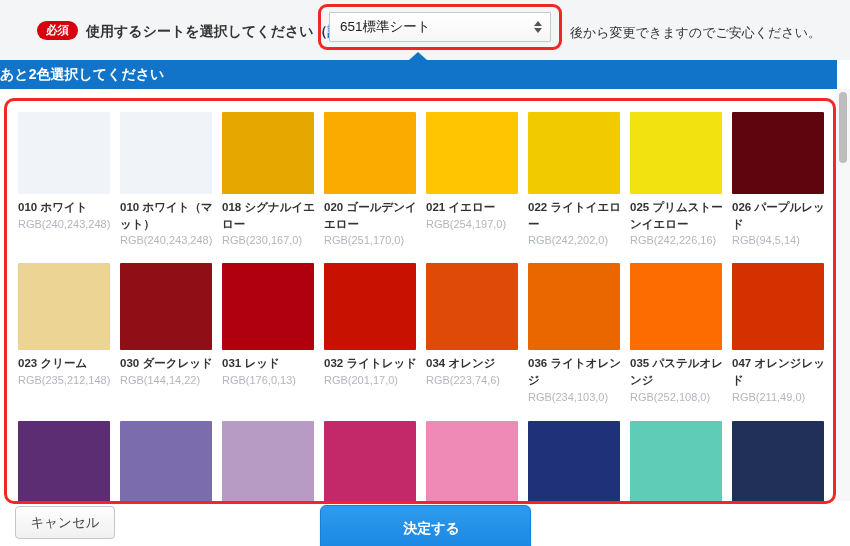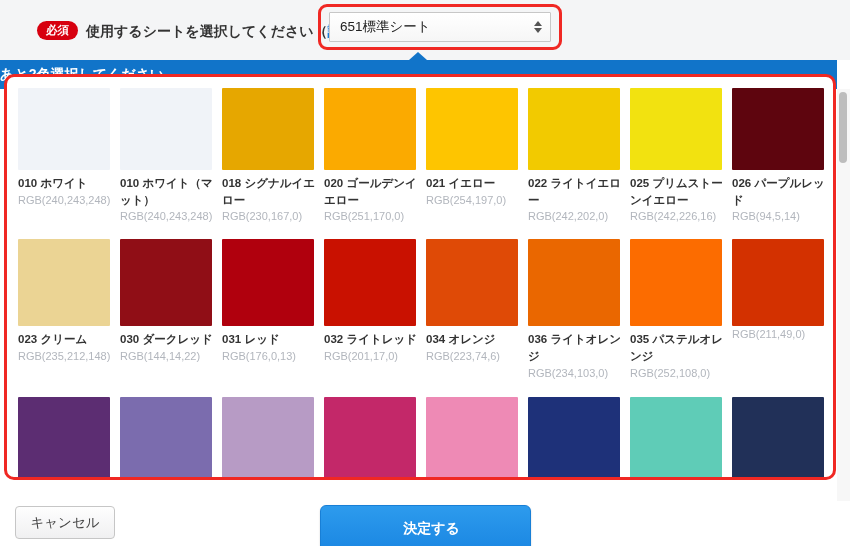--- a/index.html
+++ b/index.html
@@ -45,21 +45,21 @@
     display:flex; align-items:center; justify-content:flex-start;
   }
   .notice-arrow {
     position:absolute; top:-8px; left:409px; width:0; height:0;
     border-left:9px solid transparent; border-right:9px solid transparent;
     border-bottom:8px solid var(--notice-blue,#1174c9);
   }
 
   
   .panel {
-    position:absolute; left:4px; top:74px; width:832px; height:406px;
+    position:absolute; left:4px; top:98px; width:832px; height:406px;
     border:3px solid var(--accent-red,#f02823); border-radius:10px;
     background:#fff; overflow:hidden;
   }
   .prow { display:grid; grid-template-columns:repeat(8,92px); column-gap:10px; margin-left:11px; }
   .prow:nth-child(1){ margin-top:11px; }
   .prow:nth-child(2){ margin-top:17px; }
   .prow:nth-child(3){ margin-top:18px; }
   .swatch { width:92px; border-radius:1px; cursor:pointer; }
   .cname { margin-top:5px; width:104px; font-size:11.5px; font-weight:bold; color:#333; line-height:1.45; }
   .crgb  { margin-top:2px; font-size:11px; color:#b2b6bd; white-space:nowrap; }
@@ -97,20 +97,21 @@
     <div class="select-annotation">
       <div class="sheet-select">
         <span>651標準シート</span>
         <span class="stepper">
           <span class="up"></span>
             <span class="down"></span>
         </span>
       </div>
     </div>
 
+    <span class="reassure">後から変更できますのでご安心ください。</span>
   </div>
 
   <div class="notice">
     <div class="notice-arrow"></div>
     <span>あと2色選択してください</span>
   </div>
 
   <div class="panel">
     <div id="palette">
         <div class="prow">
@@ -186,20 +187,21 @@
             <div class="cname">036 ライトオレンジ</div>
             <div class="crgb">RGB(234,103,0)</div>
           </div>
           <div>
             <div class="swatch" style="height: 87px; background: rgb(252, 108, 0);"></div>
             <div class="cname">035 パステルオレンジ</div>
             <div class="crgb">RGB(252,108,0)</div>
           </div>
           <div>
             <div class="swatch" style="height: 87px; background: rgb(211, 49, 0);"></div>
+            <div class="cname">047 オレンジレッド</div>
             <div class="crgb">RGB(211,49,0)</div>
           </div>
         </div>
         <div class="prow">
           <div>
             <div class="swatch" style="height: 84px; background: rgb(92, 45, 114);"></div>
           </div>
           <div>
             <div class="swatch" style="height: 84px; background: rgb(123, 108, 174);"></div>
           </div>

